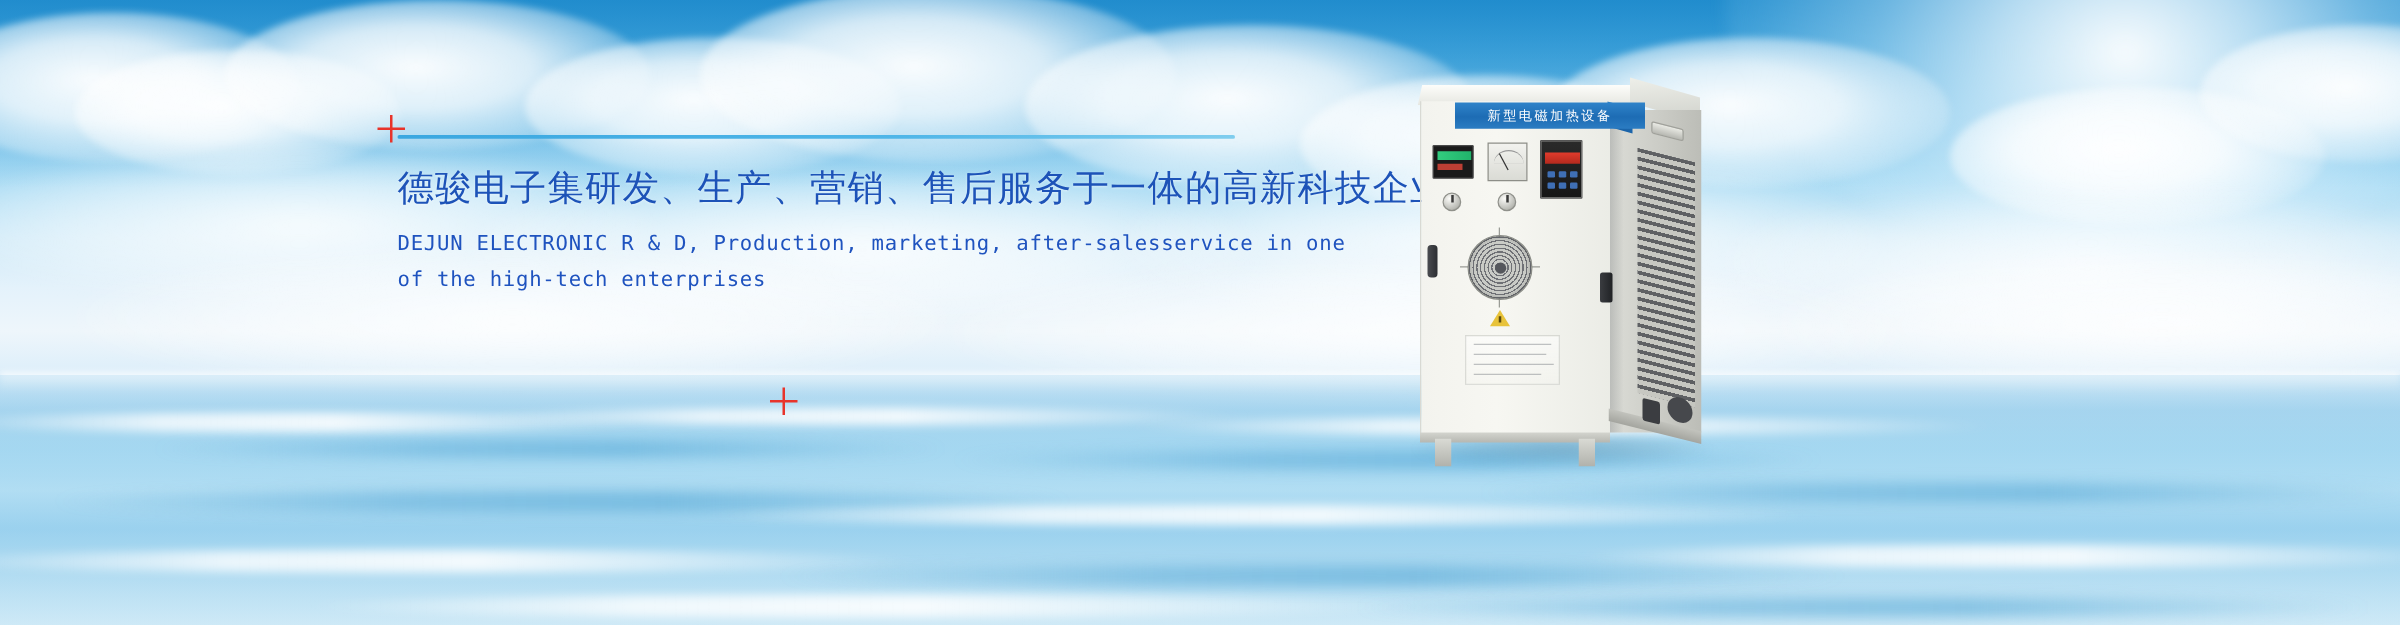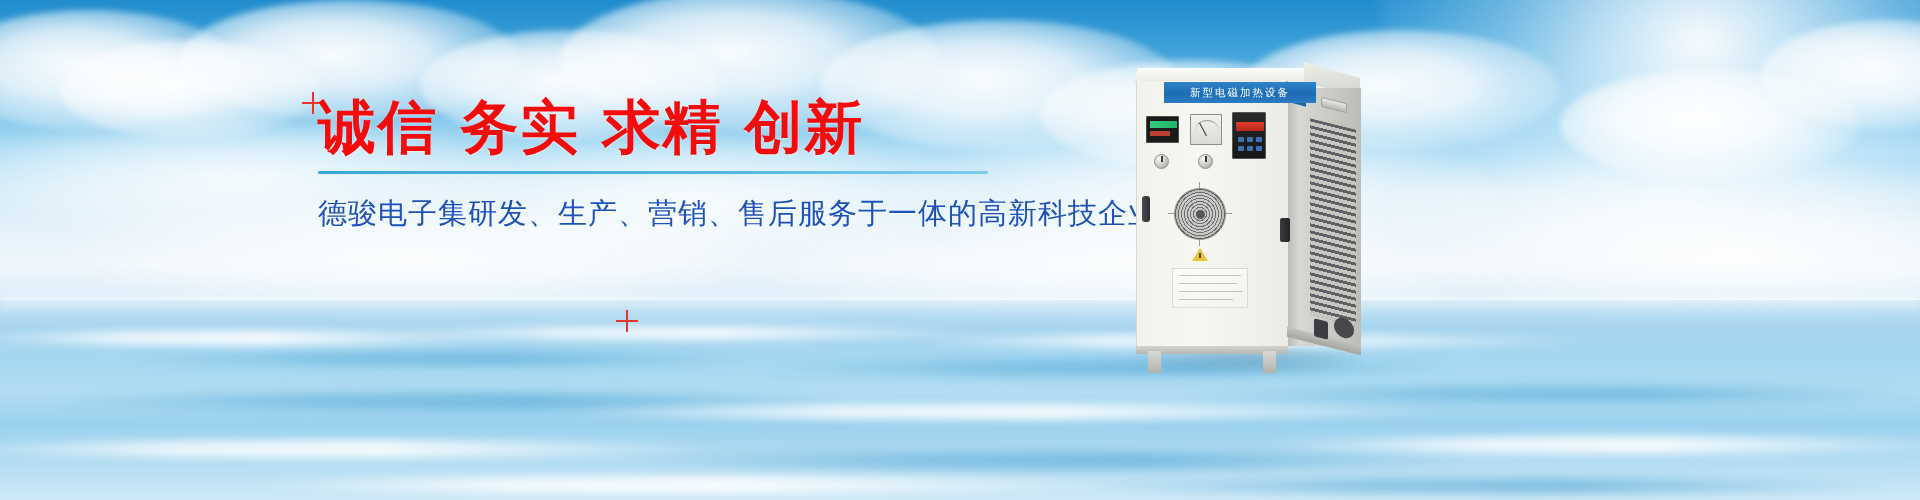--- a/index.html
+++ b/index.html
@@ -363,23 +363,24 @@
   <div class="wave" style="left:-60px; top:440px; width:800px; height:18px;"></div>
   <div class="wave-dark" style="left:620px; top:452px; width:860px; height:18px;"></div>
   <div class="wave" style="left:1260px; top:436px; width:720px; height:18px;"></div>
   <div class="wave" style="left:240px; top:476px; width:900px; height:18px;"></div>
   <div class="wave-dark" style="left:1080px; top:478px; width:820px; height:16px;"></div>
 
   <div class="plus" id="plus-top"></div>
   <div class="plus" id="plus-bottom"></div>
 
   <div class="text-block">
-    <div class="headline">诚信 务实 求精 创新</div>
     <div class="divider"></div>
     <div class="tagline-cn">德骏电子集研发、生产、营销、售后服务于一体的高新科技企业</div>
+    <div class="tagline-en">DEJUN ELECTRONIC R &amp; D, Production, marketing, after-salesservice in one</div>
+    <div class="tagline-en" style="margin-top:0;">of the high-tech enterprises</div>
   </div>
 
   <div id="machine">
     <div class="m-shadow"></div>
     <div class="m-top"></div>
     <div class="m-top-right"></div>
     <div class="m-side"></div>
     <div class="m-side-shade"></div>
     <div class="vents"></div>
     <div class="side-handle"></div>

